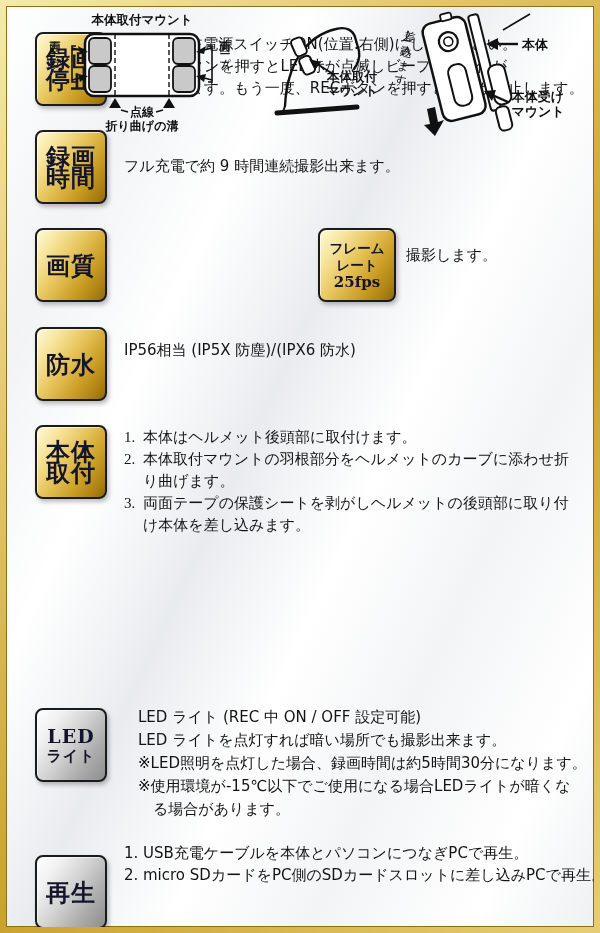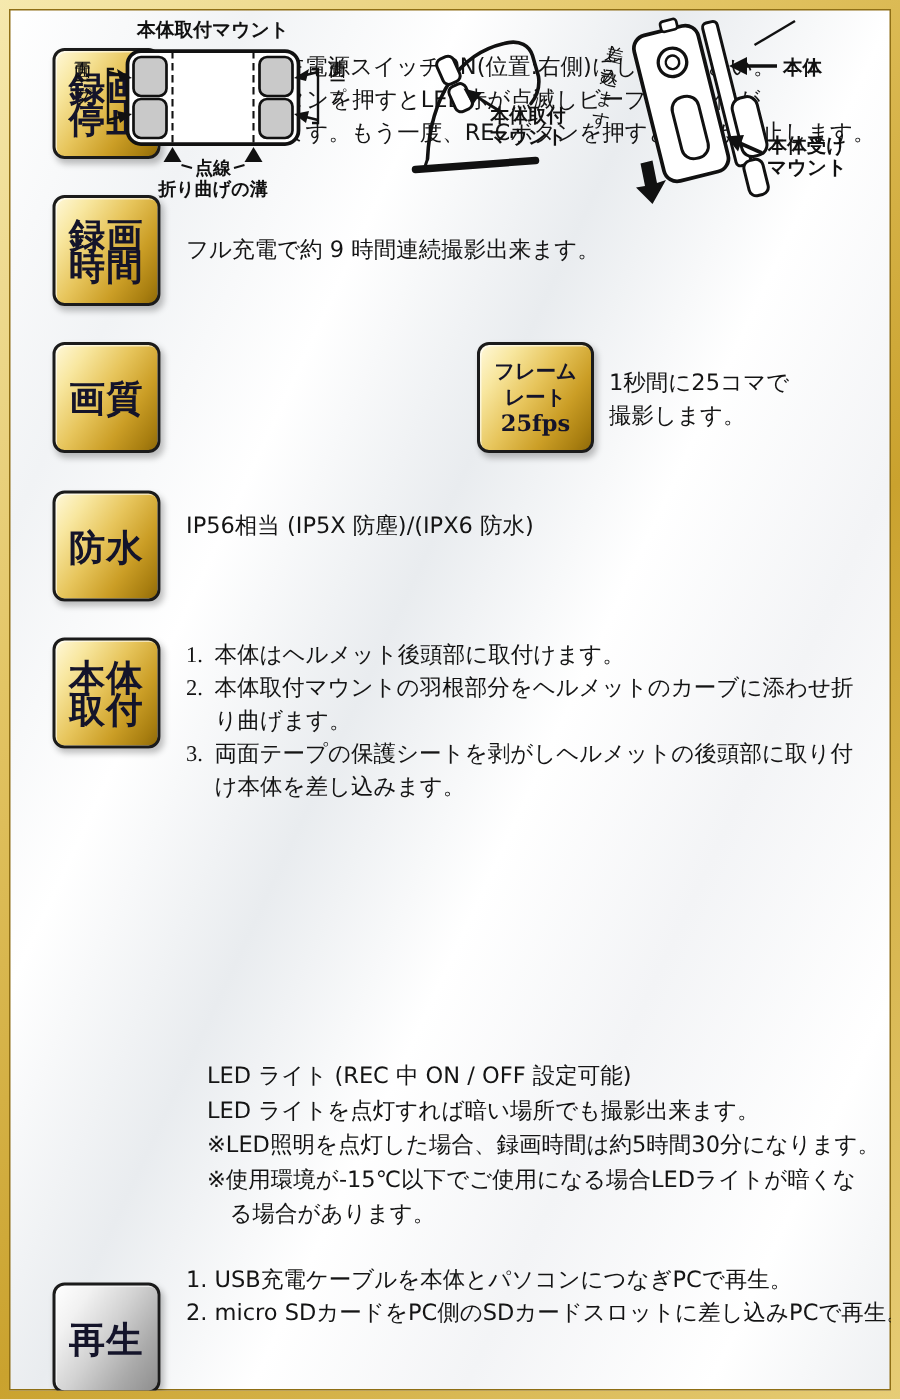--- a/index.html
+++ b/index.html
@@ -76,21 +76,20 @@
 
     <div class="badge gold" style="left:29px; top:222px;">
       <div class="bl">画質</div>
     </div>
     <div class="badge gold fr" style="left:312px; top:222px;">
       <div class="bl">フレーム</div>
       <div class="bl">レート</div>
       <div class="bl fps">25fps</div>
     </div>
     <div class="txt" style="left:400px; top:238px;">
-      <div class="row"><span>1秒間に25コマで</span></div>
       <div class="row"><span>撮影します。</span></div>
     </div>
 
     <div class="badge gold" style="left:29px; top:321px;">
       <div class="bl">防水</div>
     </div>
     <div class="txt lh25" style="left:118px; top:332px;">
       <div class="row"><span>IP56相当 (IP5X 防塵)/(IPX6 防水)</span></div>
     </div>
 
@@ -168,20 +167,24 @@
         <text x="532" y="95" text-anchor="middle" font-size="13" font-weight="600">本体受け</text>
         <text x="532" y="110" text-anchor="middle" font-size="13" font-weight="600">マウント</text>
         <polygon points="421,103 429,101 432,116 438,114 429,130 418,119 424,118" fill="#111"></polygon>
       </svg>
       
       <div class="vlabel" style="left:42px; top:26px;">両面テープ</div>
       <div class="vlabel" style="left:212px; top:26px;">両面テープ</div>
       <div class="vlabel" style="left:400px; top:14px; transform:rotate(12deg); transform-origin:top left; font-size:12px;">差し込みます</div>
     </div>
 
+    <div class="badge silver led" style="left:29px; top:702px;">
+      <div class="bl latin">LED</div>
+      <div class="bl kana">ライト</div>
+    </div>
     <div class="txt lh23" style="left:132px; top:700px;">
       <div class="row"><span>LED ライト (REC 中 ON / OFF 設定可能)</span></div>
       <div class="row"><span>LED ライトを点灯すれば暗い場所でも撮影出来ます。</span></div>
       <div class="row"><span>※LED照明を点灯した場合、録画時間は約5時間30分になります。</span></div>
       <div class="row"><span>※使用環境が-15℃以下でご使用になる場合LEDライトが暗くな</span></div>
       <div class="row" style="padding-left:15px;"><span>る場合があります。</span></div>
     </div>
 
     <div class="badge silver" style="left:29px; top:849px;">
       <div class="bl">再生</div>

